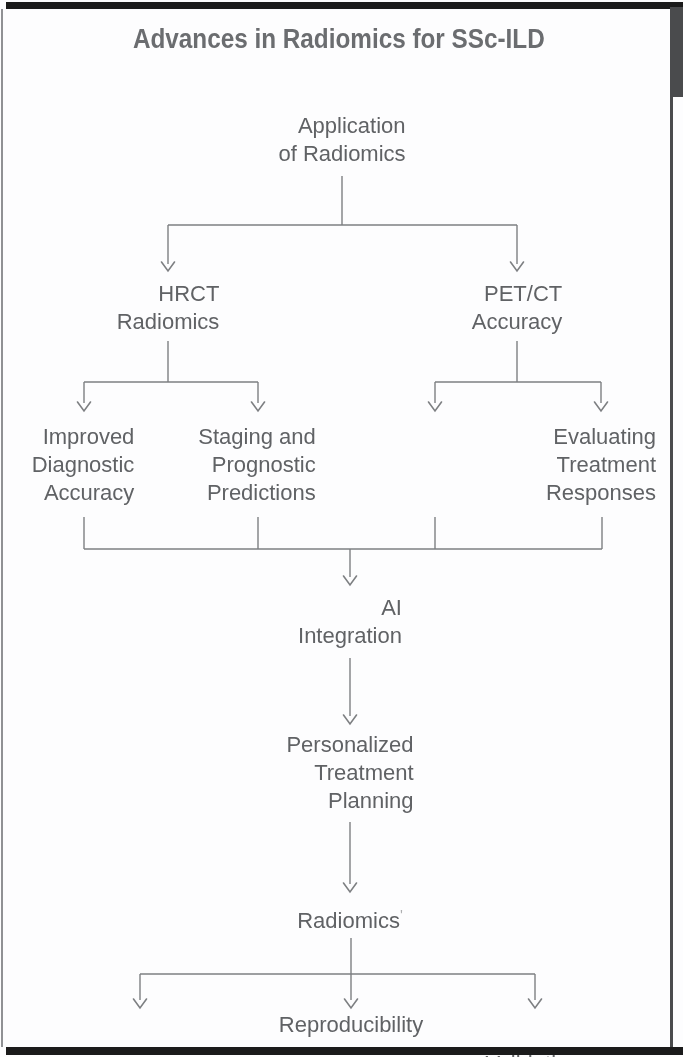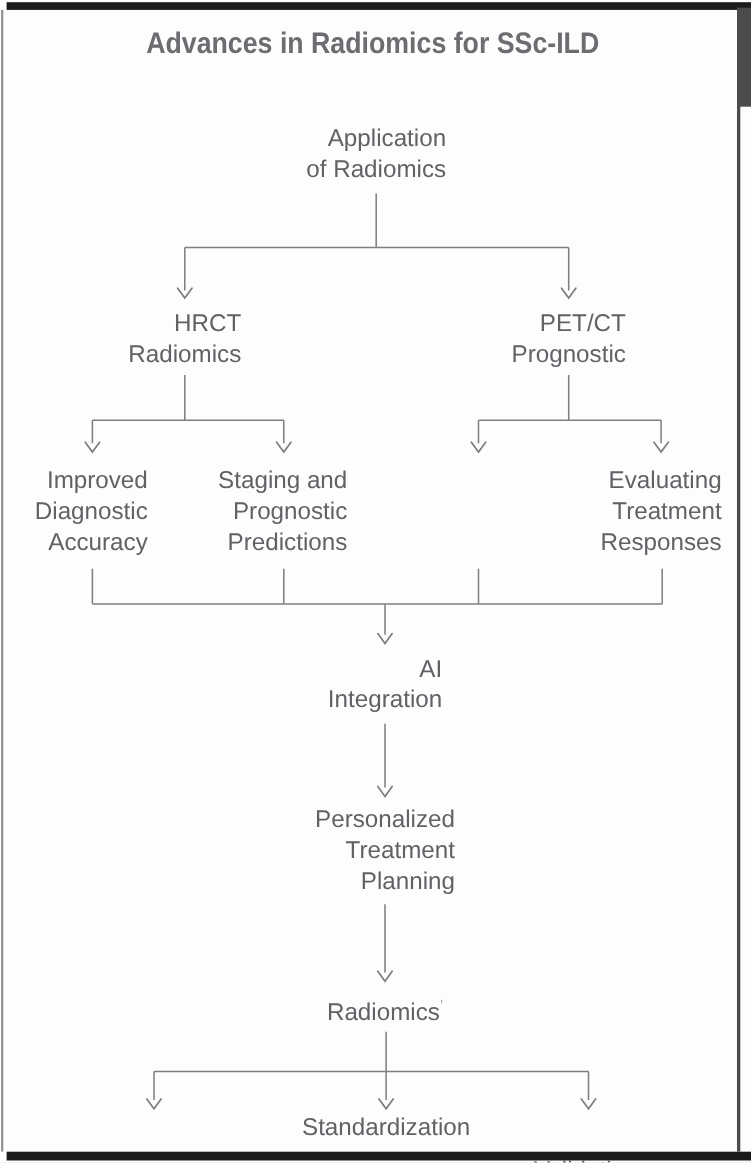--- a/index.html
+++ b/index.html
@@ -98,32 +98,32 @@
       <path class="ln" d="M535,974 V1000"></path>
       <path class="ah" d="M528.5,999 L535,1008 L541.5,999"></path>
     </g>
   </svg>
 
   <div class="node" style="left:342px;top:112px">Application
 of Radiomics</div>
   <div class="node" style="left:168px;top:280px">HRCT
 Radiomics</div>
   <div class="node" style="left:517px;top:280px">PET/CT
-Prognostic</div>
+Accuracy</div>
   <div class="node" style="left:83px;top:423px">Improved
 Diagnostic
 Accuracy</div>
   <div class="node" style="left:257px;top:423px">Staging and
 Prognostic
 Predictions</div>
   <div class="node" style="left:601px;top:423px">Evaluating
 Treatment
 Responses</div>
   <div class="node" style="left:350px;top:594px">AI
 Integration</div>
   <div class="node" style="left:350px;top:731px">Personalized
 Treatment
 Planning</div>
   <div class="node" style="left:350px;top:901px"><span>Radiomics</span><span class="apostrophe">'</span></div>
-  <div class="node" style="left:351px;top:1011px">Standardization</div>
+  <div class="node" style="left:351px;top:1011px">Reproducibility</div>
   <div class="node" style="left:533px;top:1050px">Validation</div>
 
 </div>
 
 </body></html>

